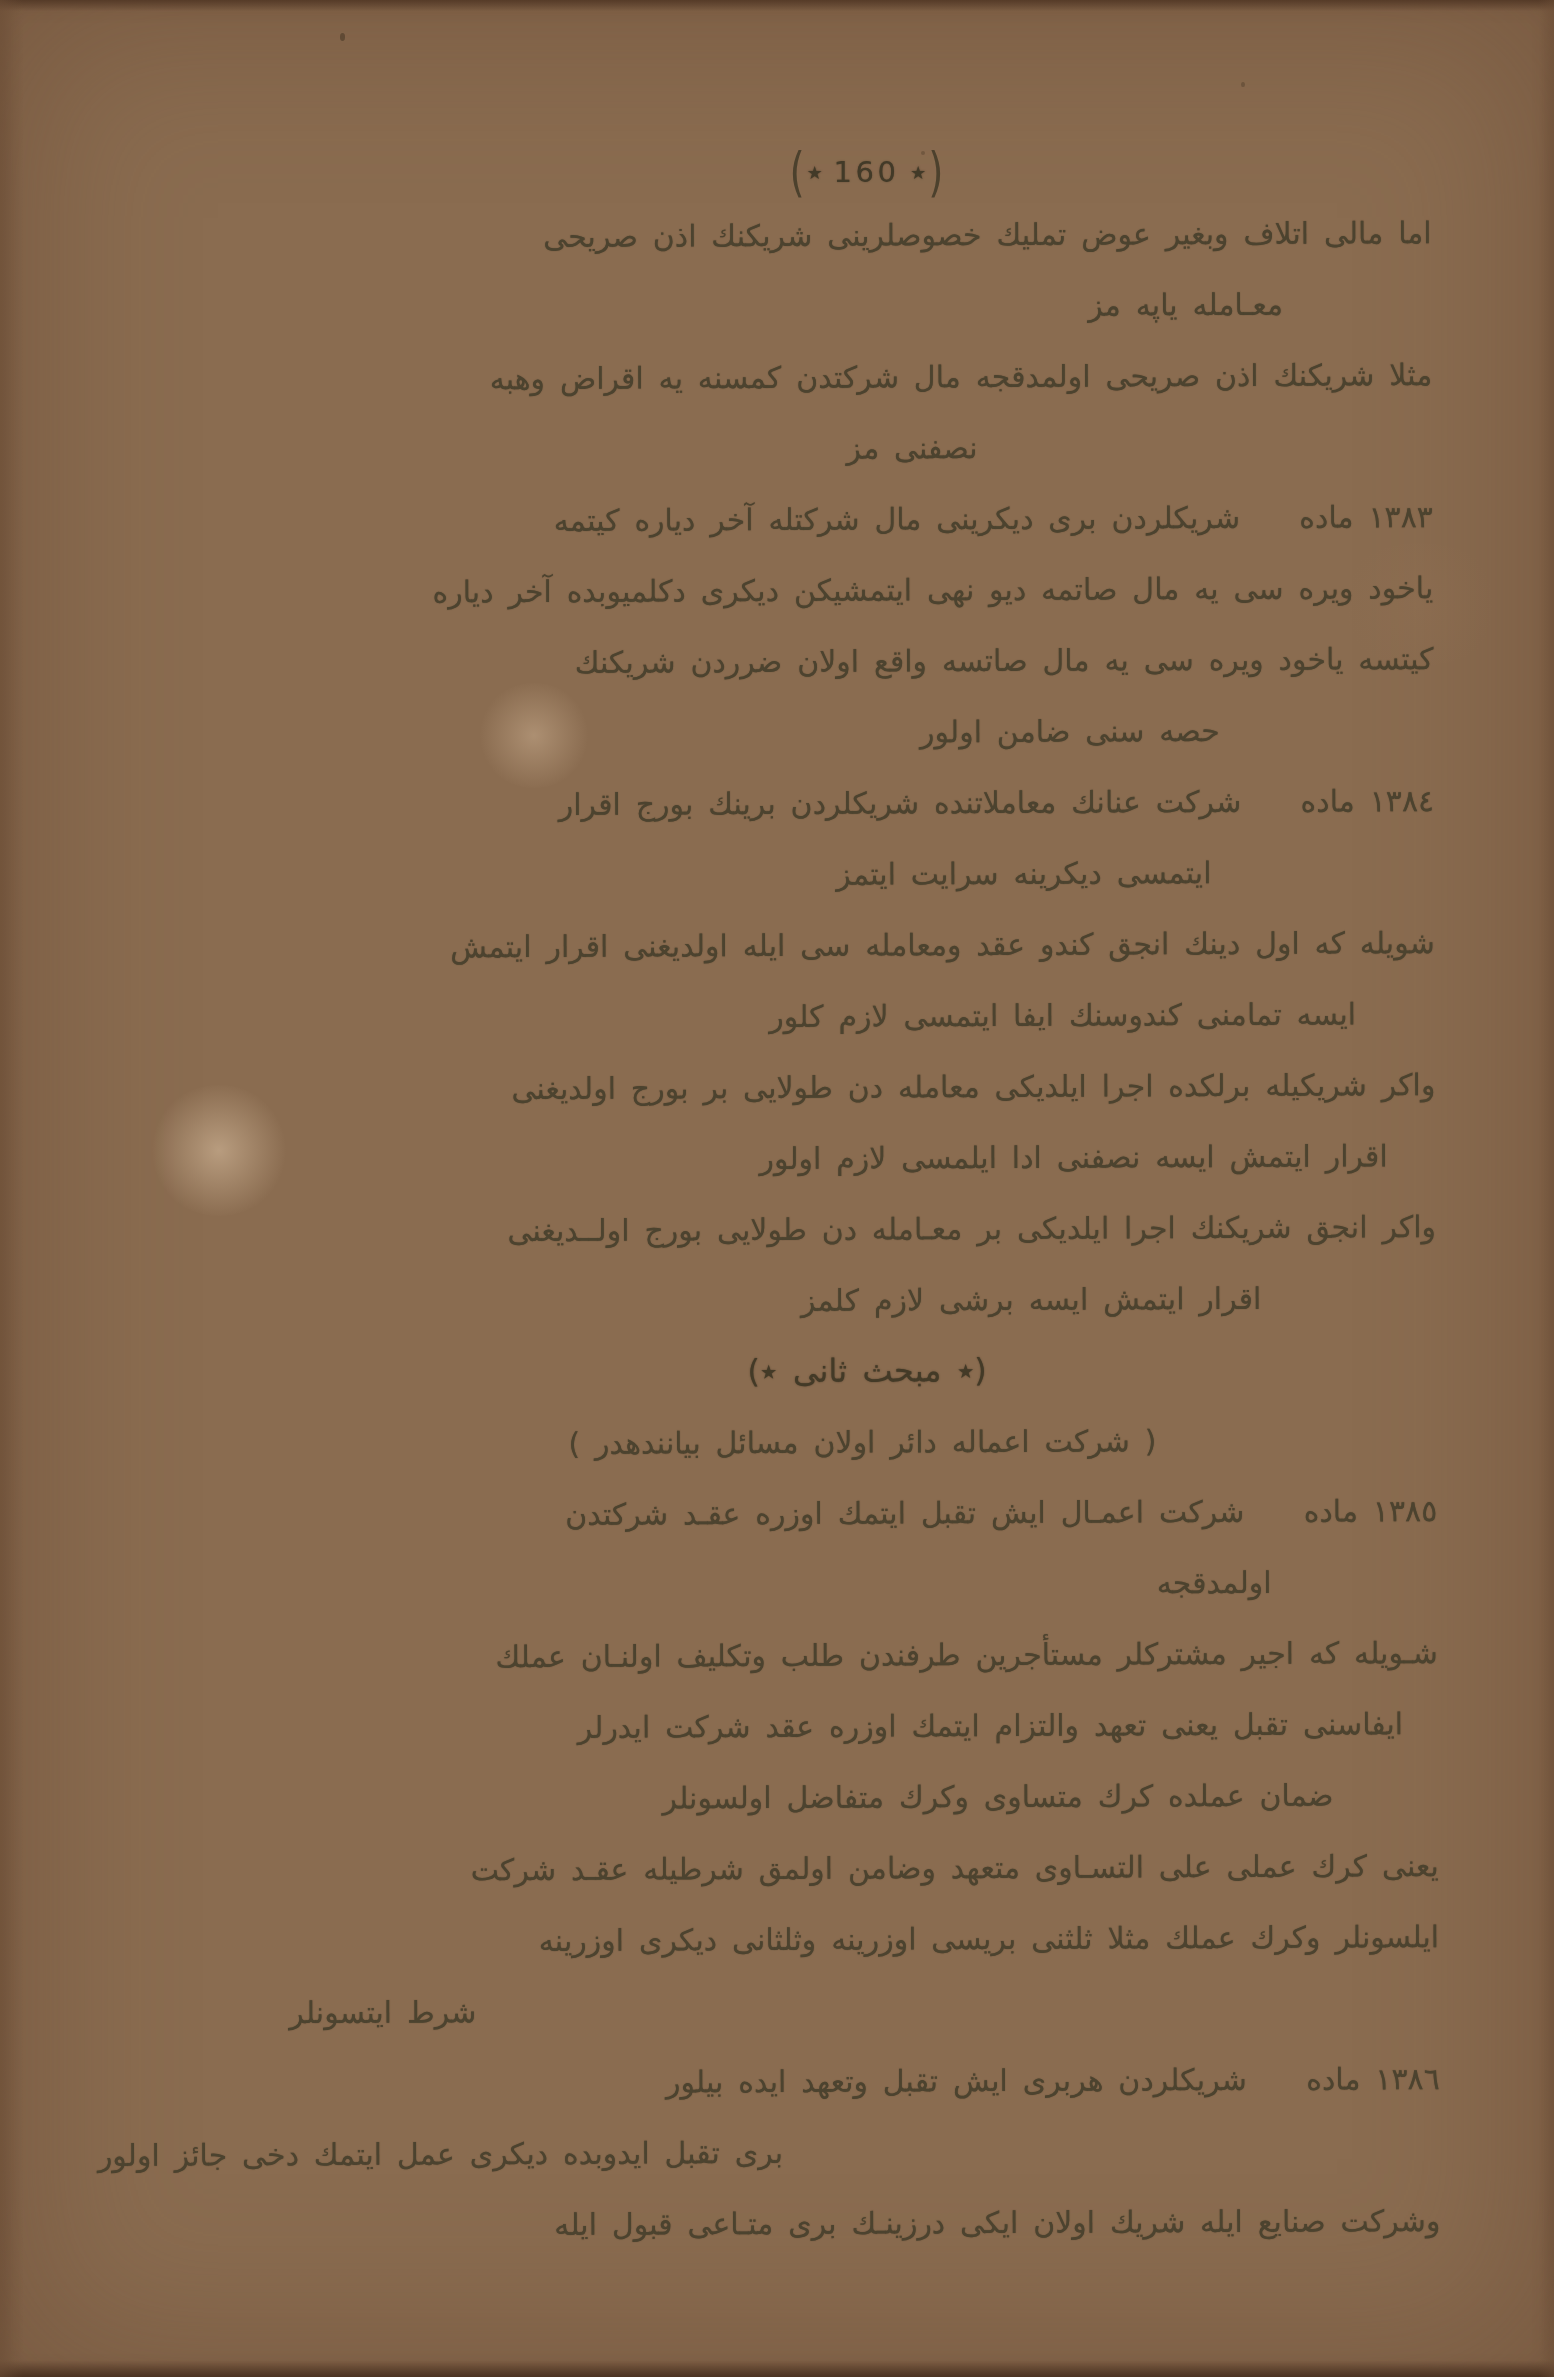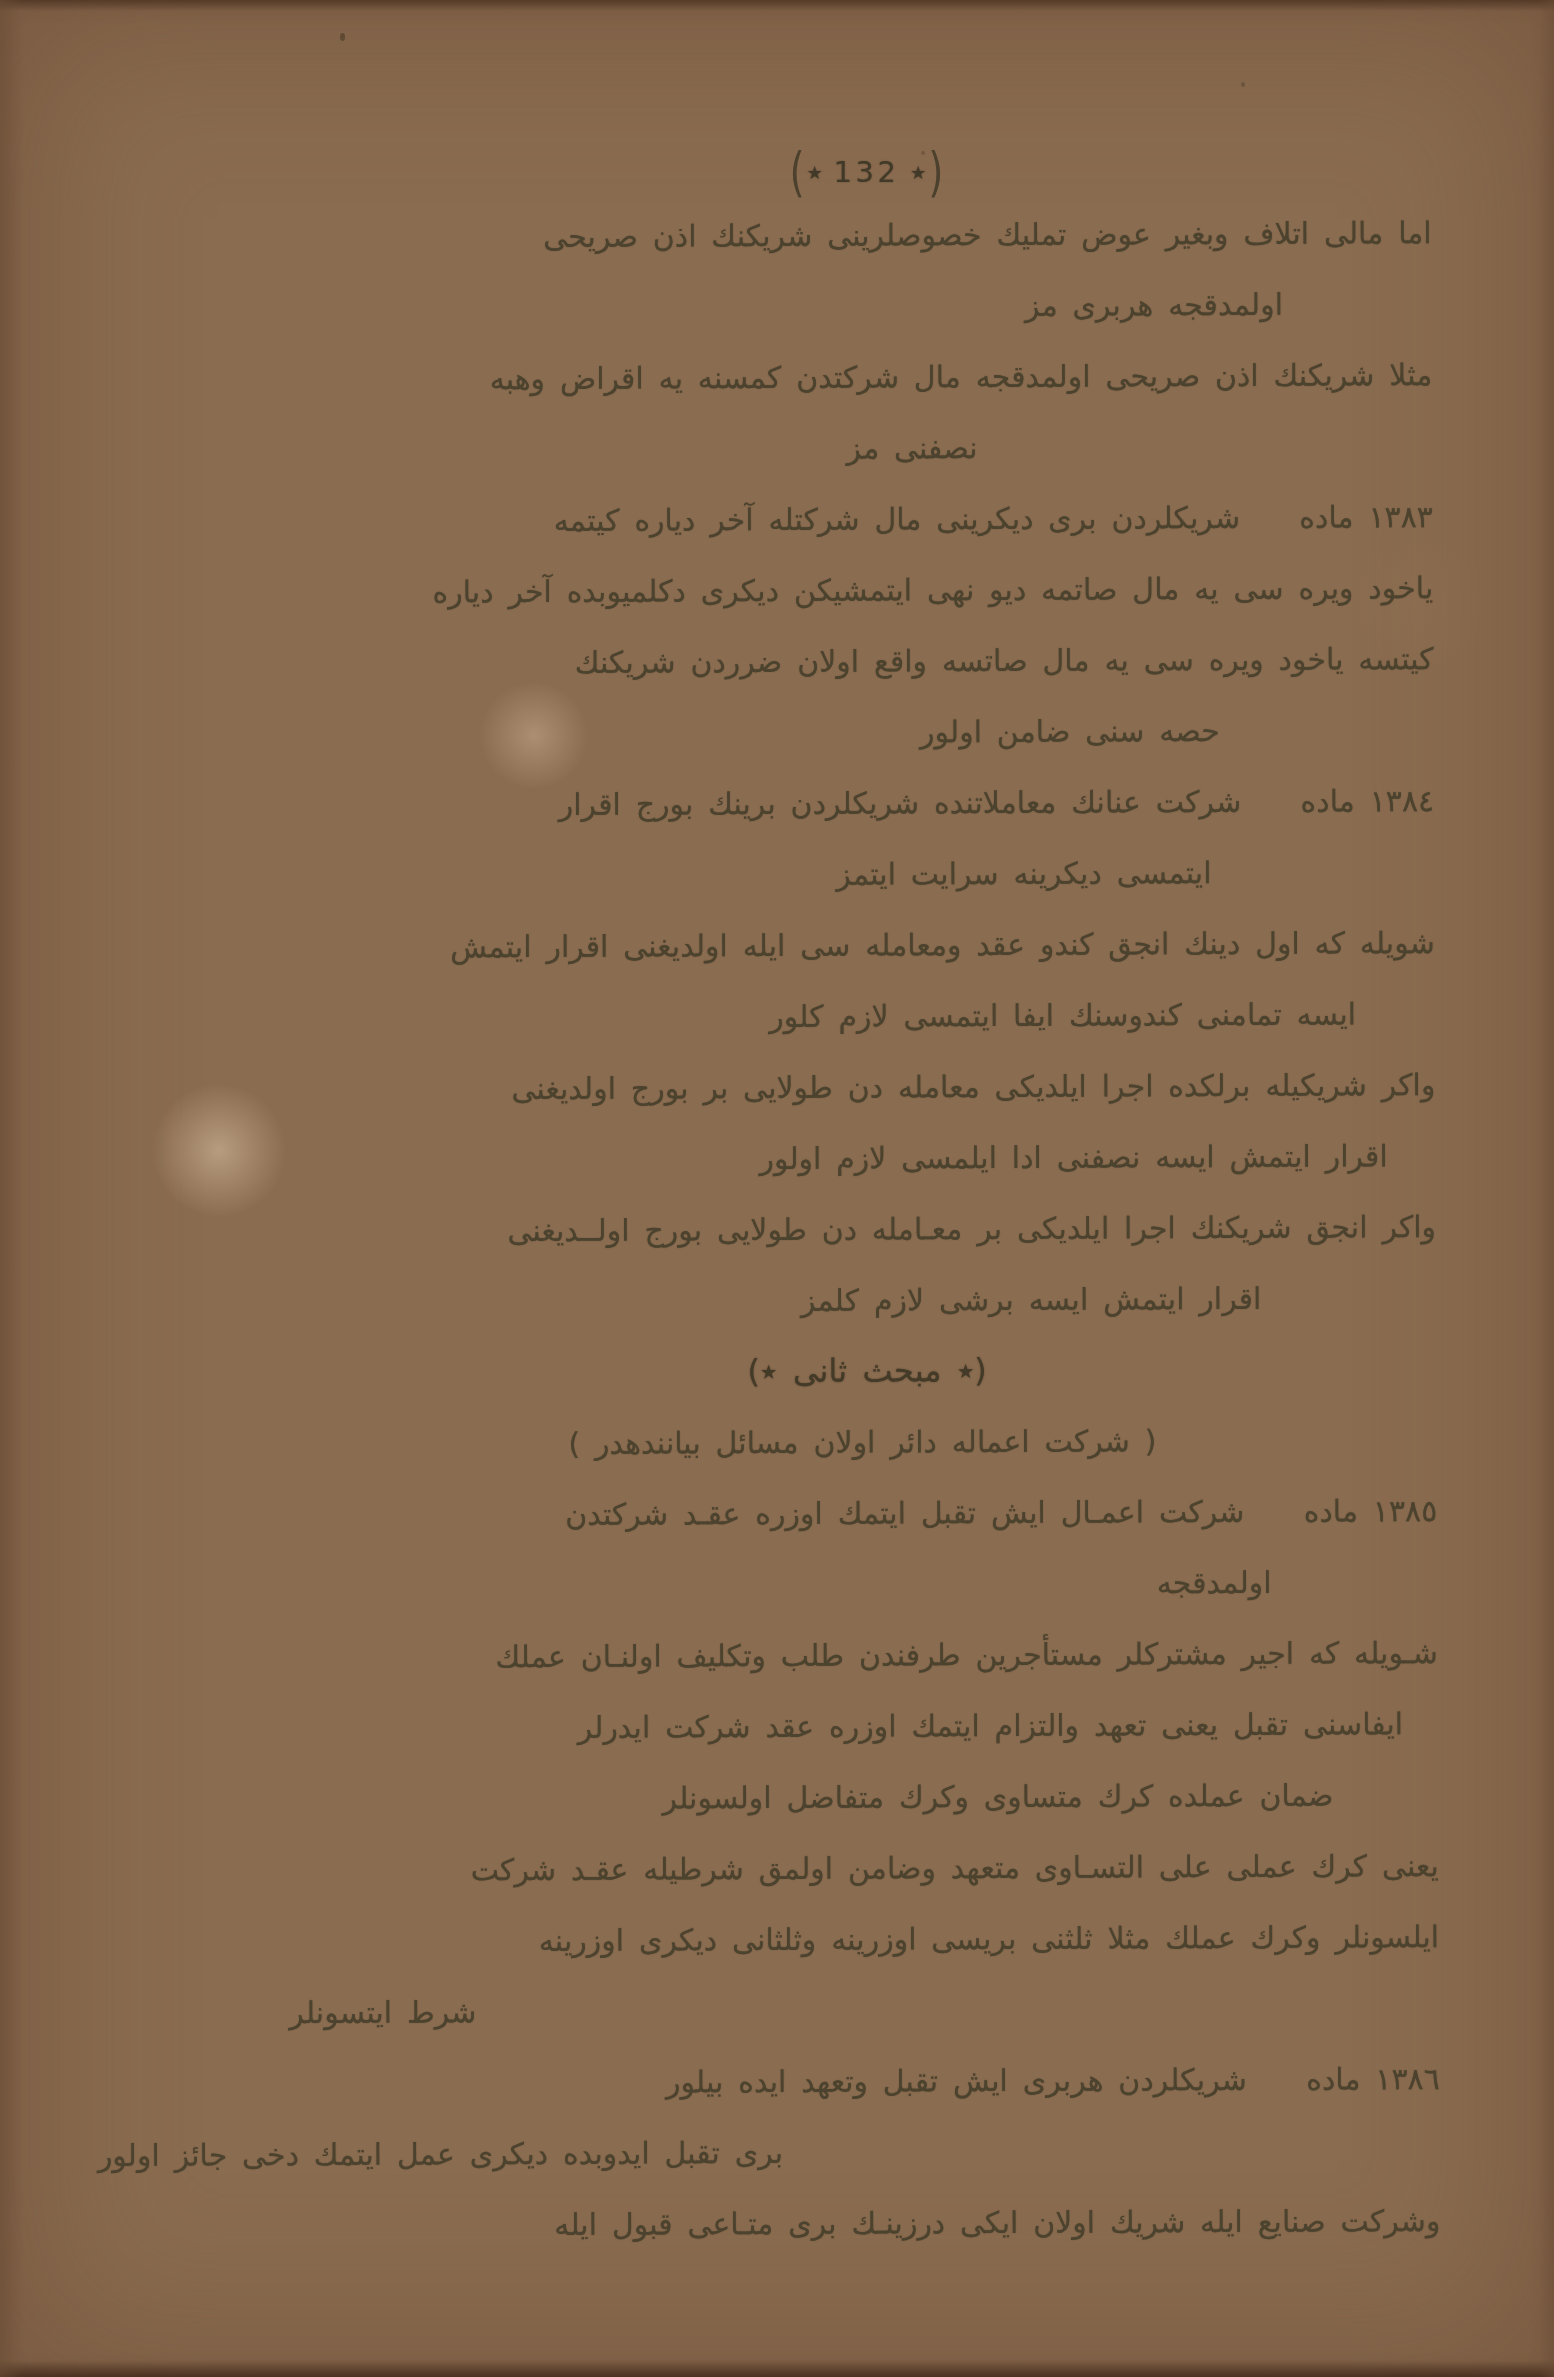--- a/index.html
+++ b/index.html
@@ -71,31 +71,31 @@
   <div class="stain stain1"></div>
   <div class="stain stain2"></div>
   <div class="stain stain3"></div>
   <div class="speck speck1"></div>
   <div class="speck speck2"></div>
   <div class="speck speck3"></div>
 
   <div class="pagenum-row">
     <span class="bracket">(</span>
     <span class="star">٭</span>
-    <span class="pnum">132</span>
+    <span class="pnum">160</span>
     <span class="star">٭</span>
     <span class="bracket">)</span>
   </div>
 
   <div class="textblock" id="lines">
       <div class="line body" style="padding-right: 0px;">
       <span class="line-text">اما مالى اتلاف وبغير عوض تمليك خصوصلرينى شريكنك اذن صريحى</span>
     </div>
       <div class="line body" style="padding-right: 149px;">
-      <span class="line-text">اولمدقجه هربرى مز</span>
+      <span class="line-text">معـامله ياپه مز</span>
     </div>
       <div class="line body" style="padding-right: 0px;">
       <span class="line-text">مثلا شريكنك اذن صريحى اولمدقجه مال شركتدن كمسنه يه اقراض وهبه</span>
     </div>
       <div class="line body" style="padding-right: 455px;">
       <span class="line-text">نصفنى مز</span>
     </div>
       <div class="line article" style="padding-right: 0px;">
       <span class="line-text">١٣٨٣ ماده&nbsp;&nbsp;&nbsp;&nbsp;شريكلردن برى ديكرينى مال شركتله آخر دياره كيتمه</span>
     </div>

